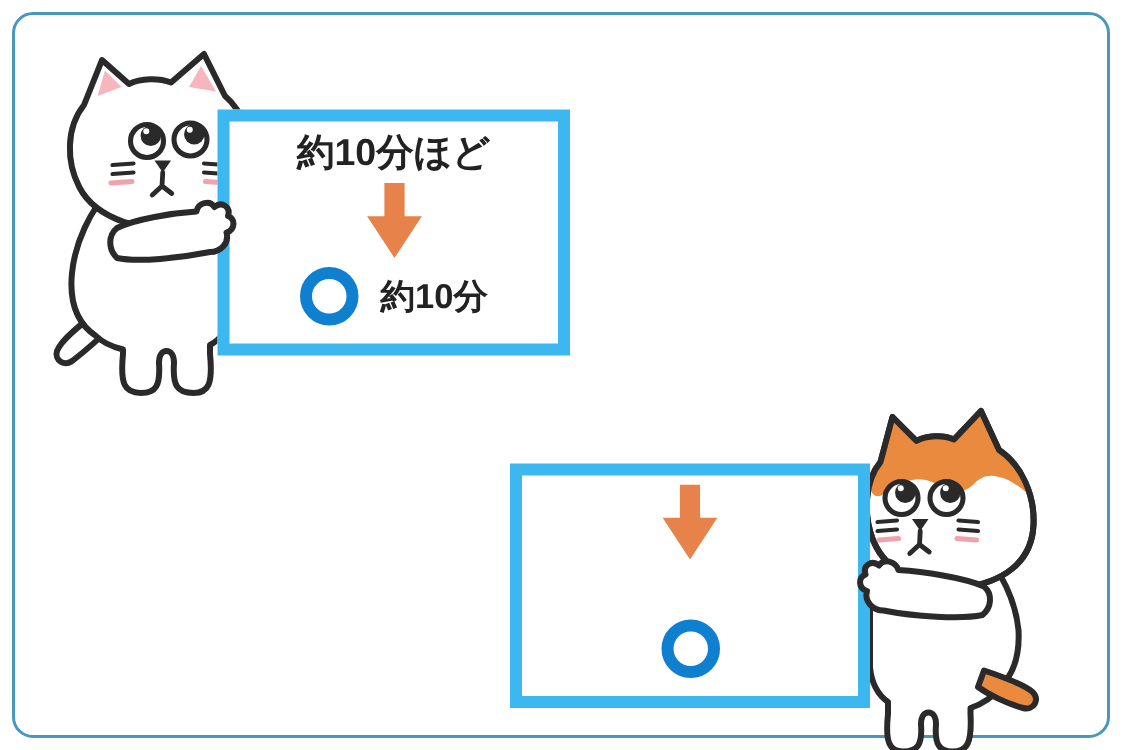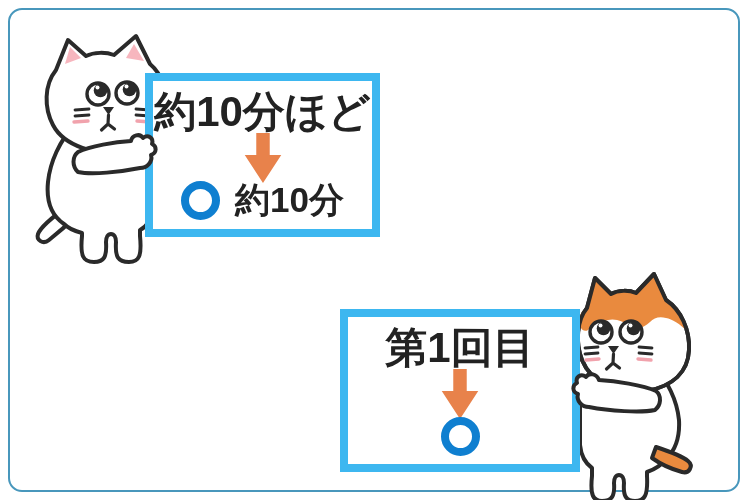--- a/index.html
+++ b/index.html
@@ -17,32 +17,32 @@
   .correction-box{
     position:absolute;z-index:3;background:#ffffff;
     border:8px solid var(--panel-border,#3DB7F0);
     box-sizing:border-box;
     display:flex;flex-direction:column;align-items:center;
     justify-content:space-between;padding:8px 4px 12px 4px;
   }
   #box1{left:145px;top:73px;width:235px;height:164px;}
   #box2{left:340px;top:309px;width:240px;height:163px;}
   .original-phrase{
-    font-size:42px;font-weight:600;color:var(--text,#222222);
+    font-size:25px;font-weight:600;color:var(--text,#222222);
     line-height:1.1;white-space:nowrap;
   }
   .arrow-wrap{height:46px;display:flex;align-items:center;justify-content:center;}
   .corrected-row{display:flex;align-items:center;gap:15px;}
   .correct-mark{
     width:23px;height:23px;border-radius:50%;
     border:8px solid var(--circle-blue,#0F7FD0);
     background:transparent;flex:0 0 auto;
   }
   .corrected-phrase{
-    font-size:35px;font-weight:600;color:var(--text,#222222);
+    font-size:23px;font-weight:600;color:var(--text,#222222);
     line-height:1.05;white-space:nowrap;text-align:center;
   }
   .ol{stroke:var(--outline,#2A2A2A);stroke-width:4;stroke-linejoin:round;stroke-linecap:round;}
   .thin{stroke:var(--outline,#2A2A2A);stroke-width:3.2;stroke-linecap:round;}
   .wh{fill:#ffffff;}
   .nf{fill:none;}
 </style>
 </head>
 <body>
 
@@ -132,21 +132,20 @@
       <polygon points="13,0 27,0 27,23 39,23 20,52 1,23 13,23" fill="var(--arrow-orange,#E8824B)"></polygon>
     </svg>
   </div>
   <div class="corrected-row">
     <span class="correct-mark"></span>
     <span class="corrected-phrase">約10分</span>
   </div>
 </div>
 
 <div class="correction-box" id="box2">
-  <div class="original-phrase">第1回目</div>
   <div class="arrow-wrap">
     <svg width="40" height="50" viewBox="0 0 40 52">
       <polygon points="13,0 27,0 27,23 39,23 20,52 1,23 13,23" fill="var(--arrow-orange,#E8824B)"></polygon>
     </svg>
   </div>
   <div class="corrected-row">
     <span class="correct-mark"></span>
   </div>
 </div>
 

